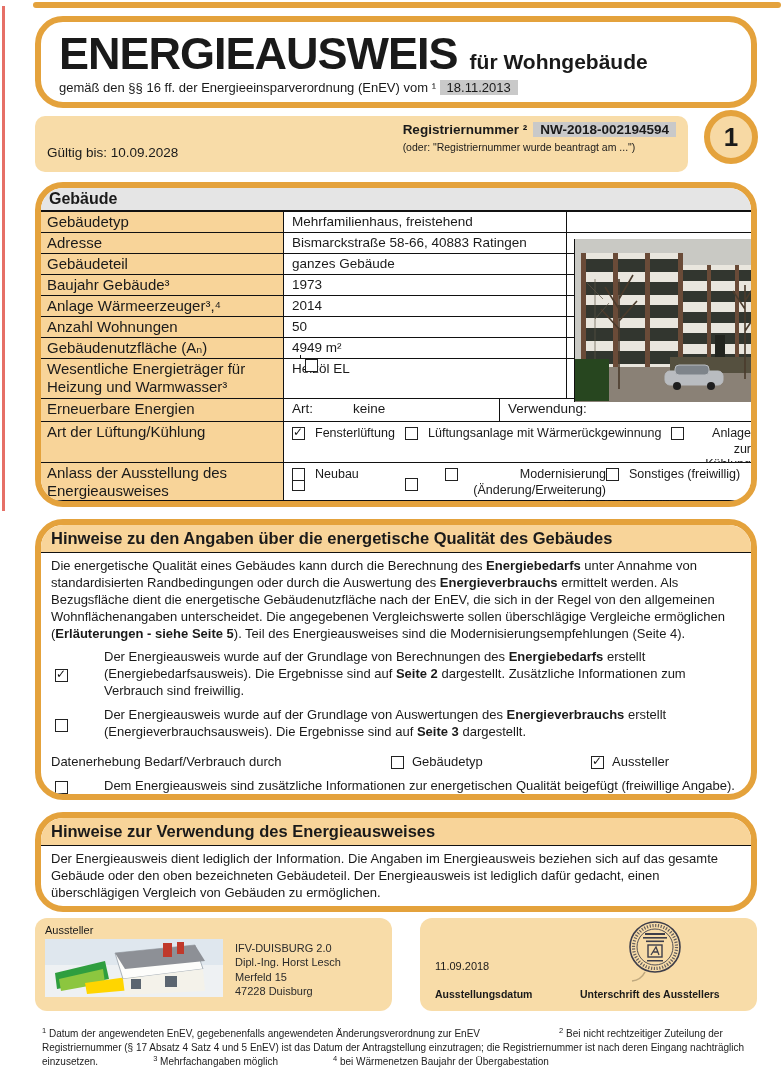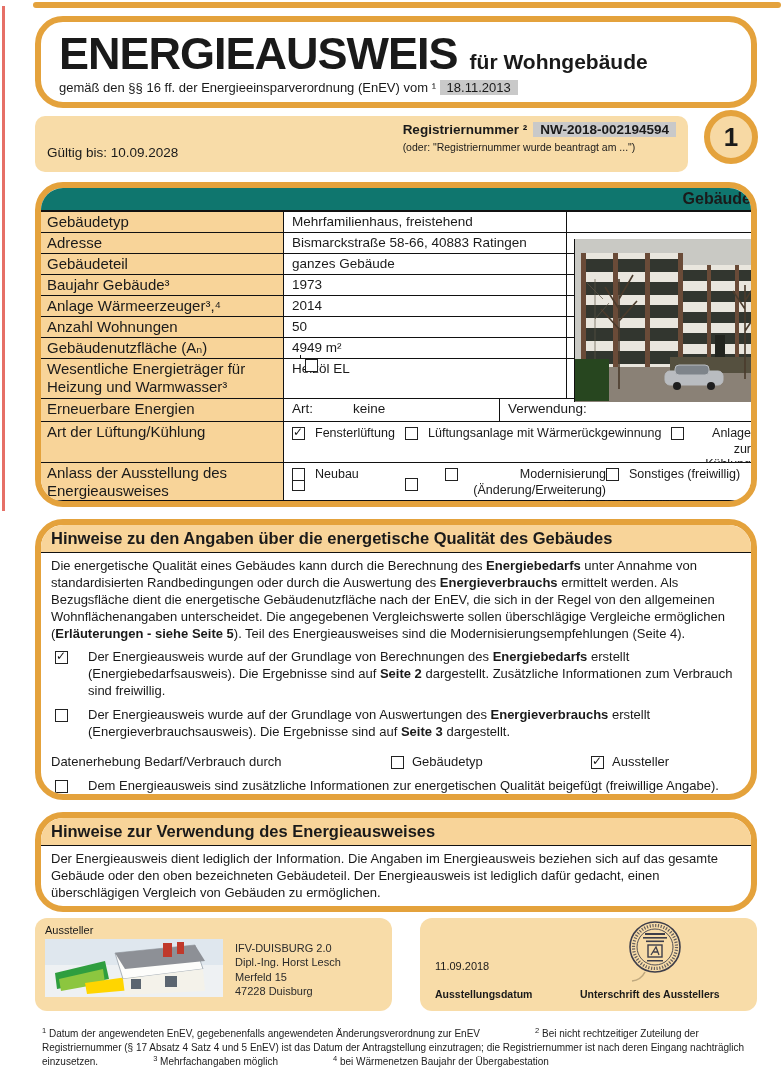--- a/index.html
+++ b/index.html
@@ -23,21 +23,21 @@
   .reg-bar{position:absolute;left:35px;top:116px;width:653px;height:56px;background:#F8DCA8;border-radius:10px;box-sizing:border-box;display:flex;justify-content:space-between;padding:6px 12px;}
   .reg-left{align-self:flex-end;margin-bottom:6px;font-size:13.5px;}
   .reg-right{text-align:left;}
   .reg-l1{font-size:13.5px;font-weight:bold;}
   .reg-l1 .gray-box{margin-left:6px;font-weight:bold;}
   .reg-l2{font-size:10.5px;margin-top:4px;}
   .badge{position:absolute;left:704px;top:110px;width:54px;height:54px;border:6px solid #E4A23C;border-radius:50%;background:#F7D9A4;box-sizing:border-box;display:flex;align-items:center;justify-content:center;font-size:26px;font-weight:bold;}
 
   
   .geb{left:35px;top:182px;width:722px;height:325px;padding:0;}
-  .geb-head{height:24px;background:#0f766e;font-weight:bold;font-size:16px;padding:2px 0 0 8px;border-bottom:2px solid #111;box-sizing:border-box;text-align:right;}
+  .geb-head{height:24px;background:#e5e5e5;font-weight:bold;font-size:16px;padding:2px 0 0 8px;border-bottom:2px solid #111;box-sizing:border-box;}
   .trow{display:flex;border-bottom:1px solid #111;box-sizing:border-box;background:#F8D499;}
   .trow:last-child{border-bottom:none;}
   .tlabel{width:243px;flex:none;padding:1px 6px;font-size:15px;box-sizing:border-box;border-right:1.5px solid #111;line-height:1.2;}
   .tvalue{flex:1;background:#fff;padding:2px 8px;font-size:13.5px;box-sizing:border-box;}
   .tvalue.cutcol{flex:none;width:283px;border-right:1.5px solid #111;}
   .fill-white{flex:1;background:#fff;}
   .h21{height:21px;} .h40{height:40px;} .h23{height:23px;} .h41{height:41px;} .h38{height:38px;}
   .v7{display:inline-block;width:100px;}
   .subcell{border-left:1.5px solid #111;margin-left:8px;padding:1px 4px;font-size:9.5px;display:inline-flex;align-items:center;gap:4px;height:17px;vertical-align:top;}
   .split{display:flex;padding:0;}
@@ -52,21 +52,21 @@
   .cb{display:inline-block;width:11px;height:11px;border:1.3px solid #222;background:#fff;position:relative;flex:none;margin-top:1px;box-sizing:content-box;}
   .cb.checked::after{content:"✓";position:absolute;left:0px;top:-3px;font-size:12px;font-weight:bold;color:#111;}
 
   .photo{position:absolute;left:533px;top:51px;width:184px;height:163px;border-left:1px solid #111;background:#c9c9c4;}
 
   
   .hint1{left:35px;top:519px;width:722px;height:281px;}
   .hint2{left:35px;top:812px;width:722px;height:100px;}
   .hint-head{background:#F8D499;font-weight:bold;font-size:16.5px;padding:4px 10px;border-bottom:1.5px solid #111;}
   .hint-body{padding:5px 10px 0 10px;font-size:13px;line-height:1.3;}
-  .hitem{display:flex;gap:0;margin-top:7px;}
+  .hitem{display:flex;gap:16px;margin-top:7px;align-items:center;}
   .hitem .cb{margin:2px 0 0 4px;}
   .hitem p{margin:0 0 0 20px;flex:1;}
   .rich{margin:0;}
   .dat-row{display:flex;align-items:center;margin-top:13px;font-size:13px;}
   .dat-label{width:340px;flex:none;}
   .dat-opt{display:flex;gap:8px;align-items:center;}
   .dat-opt.o1{width:200px;flex:none;}
 
   
   .foot-left{position:absolute;left:35px;top:918px;width:357px;height:93px;background:#F8DCA8;border-radius:12px;box-sizing:border-box;padding:6px 10px;}
@@ -77,21 +77,21 @@
   .foot-right{position:absolute;left:420px;top:918px;width:337px;height:93px;background:#F8DCA8;border-radius:12px;box-sizing:border-box;}
   .date-val{position:absolute;left:15px;top:42px;font-size:11px;}
   .date-cap{position:absolute;left:15px;top:70px;font-size:10.5px;font-weight:bold;}
   .sig-cap{position:absolute;left:160px;top:70px;font-size:10.5px;font-weight:bold;}
   .stamp{position:absolute;left:195px;top:2px;}
 
   
   .fns{position:absolute;left:42px;top:1016px;width:708px;font-size:10px;line-height:1.32;color:#222;}
   .fns sup{font-size:7.5px;}
   .fnseg{margin-right:0;}
-  .gap95{margin-right:55px;text-align:right;} .gap55{margin-right:55px;}
+  .gap95{margin-right:79px;text-align:right;} .gap55{margin-right:55px;}
   b{font-weight:bold;}
 </style>
 </head>
 <body>
 
 <div class="page">
   <div class="top-rule"></div>
   <div class="left-rule"></div>
 
   <header class="obox hdr">

